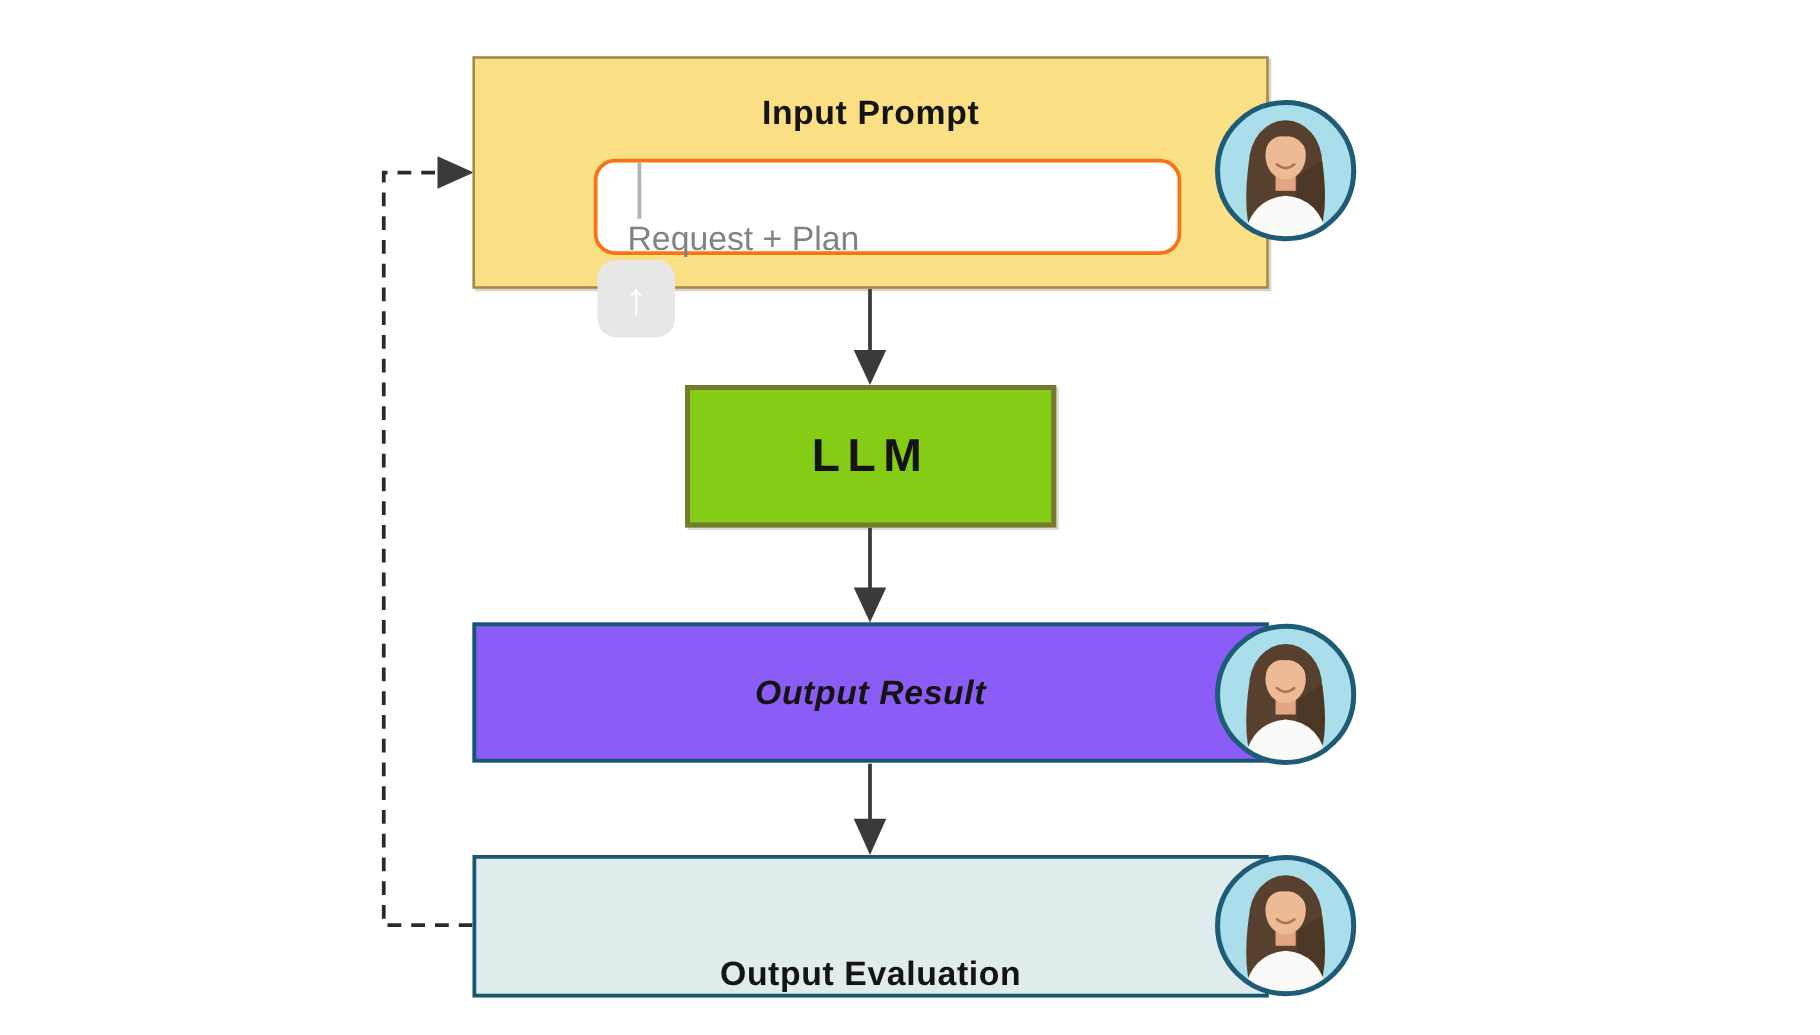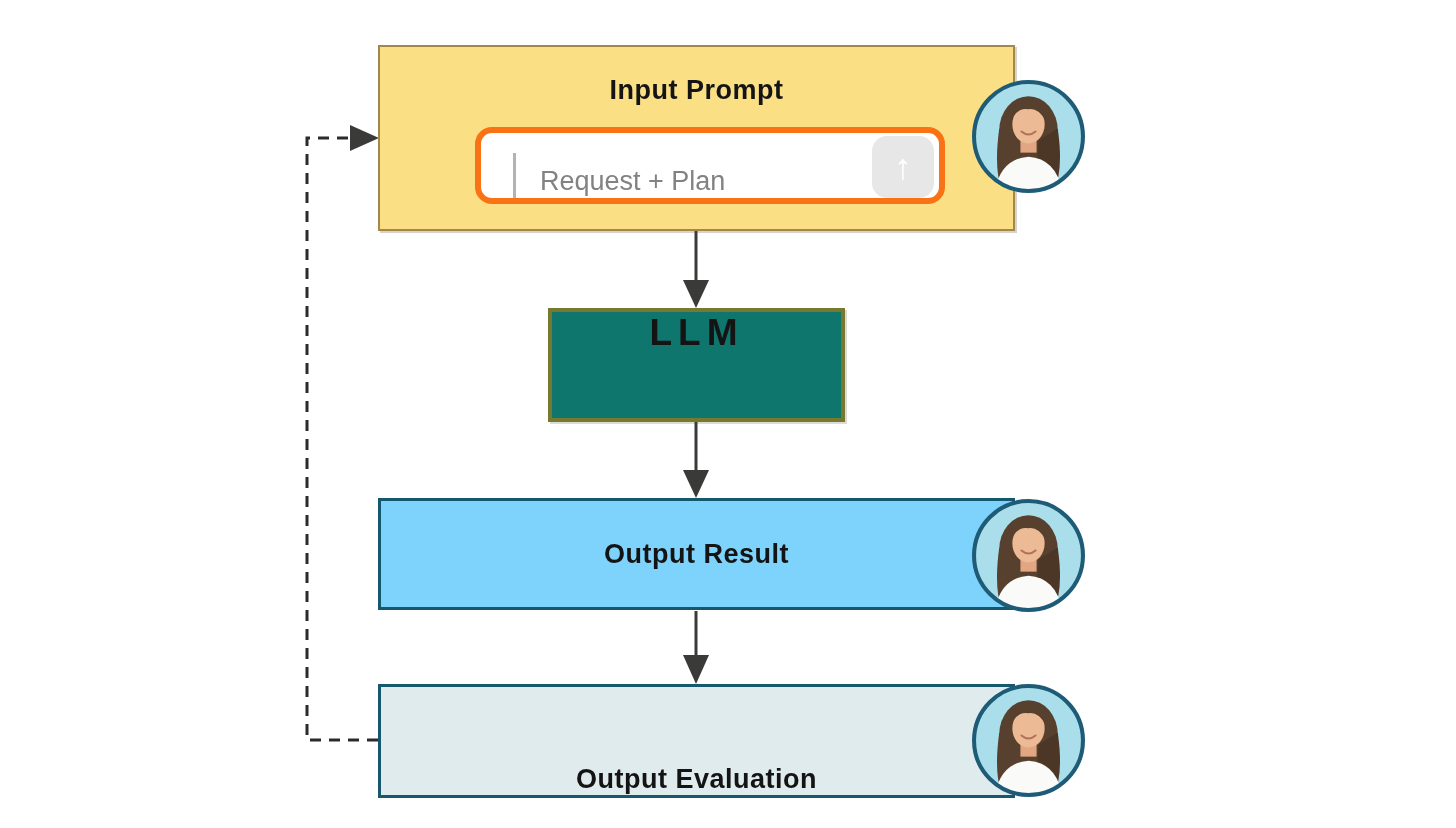--- a/index.html
+++ b/index.html
@@ -39,24 +39,25 @@
     font-weight: bold;
     letter-spacing: 0.5px;
   }
 
   .prompt-field {
     position: absolute;
     left: 95px; top: 80px;
     width: 470px; height: 77px;
     box-sizing: border-box;
     background: #ffffff;
-    border: 6px solid #f97316;
+    border: 3px solid #f97316;
     border-radius: 17px;
     display: flex;
-    align-items: flex-end;
+    align-items: flex-start;
+    flex-direction: column;
   }
   .caret-bar {
     width: 3px; height: 45px;
     background: #B3B3B3;
     margin-left: 32px;
     flex: 0 0 auto;
   }
   .prompt-input {
     flex: 1 1 auto;
     border: none;
@@ -81,40 +82,42 @@
     font-weight: bold;
     line-height: 62px;
     text-align: center;
     cursor: pointer;
     padding: 0;
   }
 
   .node-llm {
     left: 548px; top: 308px;
     width: 297px; height: 114px;
-    background: #0f766e;
+    background: #84cc16;
     border: 4px solid #76792F;
     display: flex;
+    align-items: center;
     justify-content: center;
     box-shadow: 2px 2px 0 rgba(80,80,40,0.2);
   }
   .node-llm .node-title {
     font-size: 37px;
     font-weight: bold;
     letter-spacing: 6px;
   }
 
   .node-output-result {
     left: 378px; top: 498px;
     width: 637px; height: 112px;
-    background: #7dd3fc;
+    background: #8b5cf6;
     border: 3px solid #14586D;
     display: flex;
     align-items: center;
     justify-content: center;
+    font-style: italic;
   }
   .node-output-evaluation {
     left: 378px; top: 684px;
     width: 637px; height: 114px;
     background: #E0EBEE;
     border: 3px solid #17586E;
     display: flex;
     align-items: flex-end;
     justify-content: center;
   }

